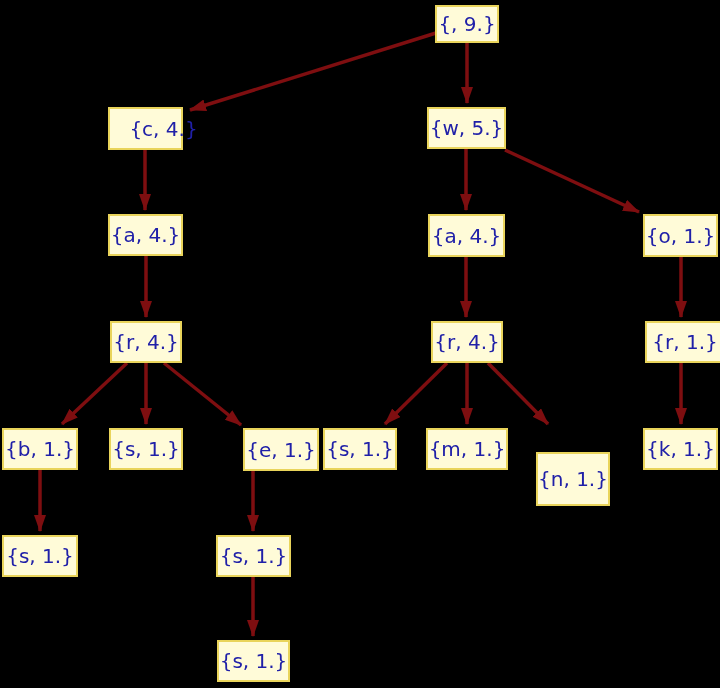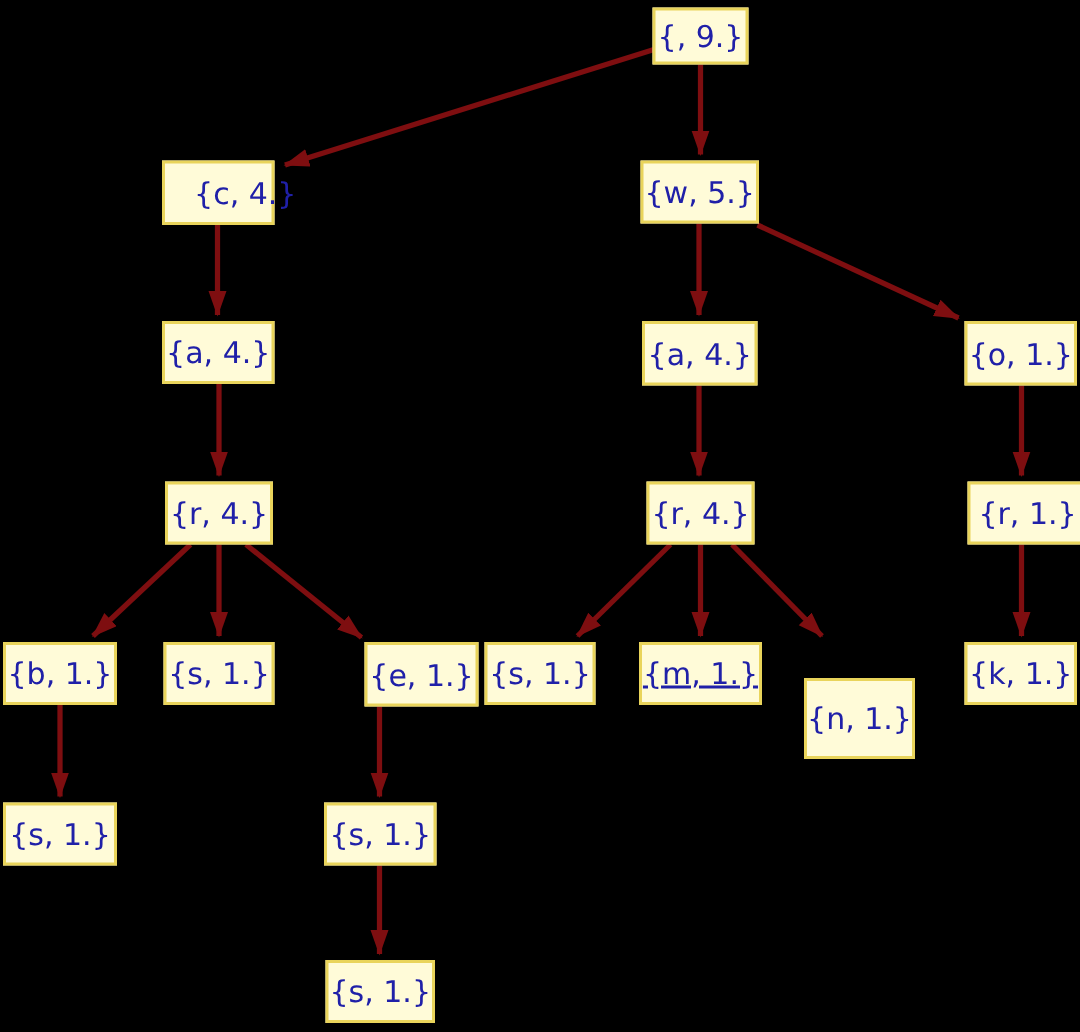--- a/index.html
+++ b/index.html
@@ -81,20 +81,20 @@
       <div class="node" style="left: 108px; top: 214px; width: 75px; height: 42px;">{a, 4.}</div>
       <div class="node" style="left: 428px; top: 214px; width: 77px; height: 43px;">{a, 4.}</div>
       <div class="node" style="left: 643px; top: 214px; width: 75px; height: 43px; text-align: center;">{o, 1.}</div>
       <div class="node" style="left: 110px; top: 321px; width: 72px; height: 42px;">{r, 4.}</div>
       <div class="node" style="left: 431px; top: 321px; width: 72px; height: 42px;">{r, 4.}</div>
       <div class="node" style="left: 645px; top: 321px; width: 80px; height: 42px;">{r, 1.}</div>
       <div class="node" style="left: 2px; top: 428px; width: 76px; height: 42px; text-align: right;">{b, 1.}</div>
       <div class="node" style="left: 109px; top: 428px; width: 74px; height: 42px;">{s, 1.}</div>
       <div class="node" style="left: 215px; top: 428px; width: 76px; height: 43px; margin-left: 28px;">{e, 1.}</div>
       <div class="node" style="left: 323px; top: 428px; width: 74px; height: 42px;">{s, 1.}</div>
-      <div class="node" style="left: 426px; top: 428px; width: 82px; height: 42px; text-decoration: underline;">{m, 1.}</div>
+      <div class="node" style="left: 426px; top: 428px; width: 82px; height: 42px;">{m, 1.}</div>
       <div class="node" style="left: 536px; top: 452px; width: 74px; height: 54px;">{n, 1.}</div>
       <div class="node" style="left: 643px; top: 428px; width: 75px; height: 42px;">{k, 1.}</div>
       <div class="node" style="left: 2px; top: 535px; width: 76px; height: 42px;">{s, 1.}</div>
       <div class="node" style="left: 216px; top: 535px; width: 75px; height: 42px;">{s, 1.}</div>
       <div class="node" style="left: 217px; top: 640px; width: 73px; height: 42px;">{s, 1.}</div>
     </div>
 </div>
 
 </body></html>

